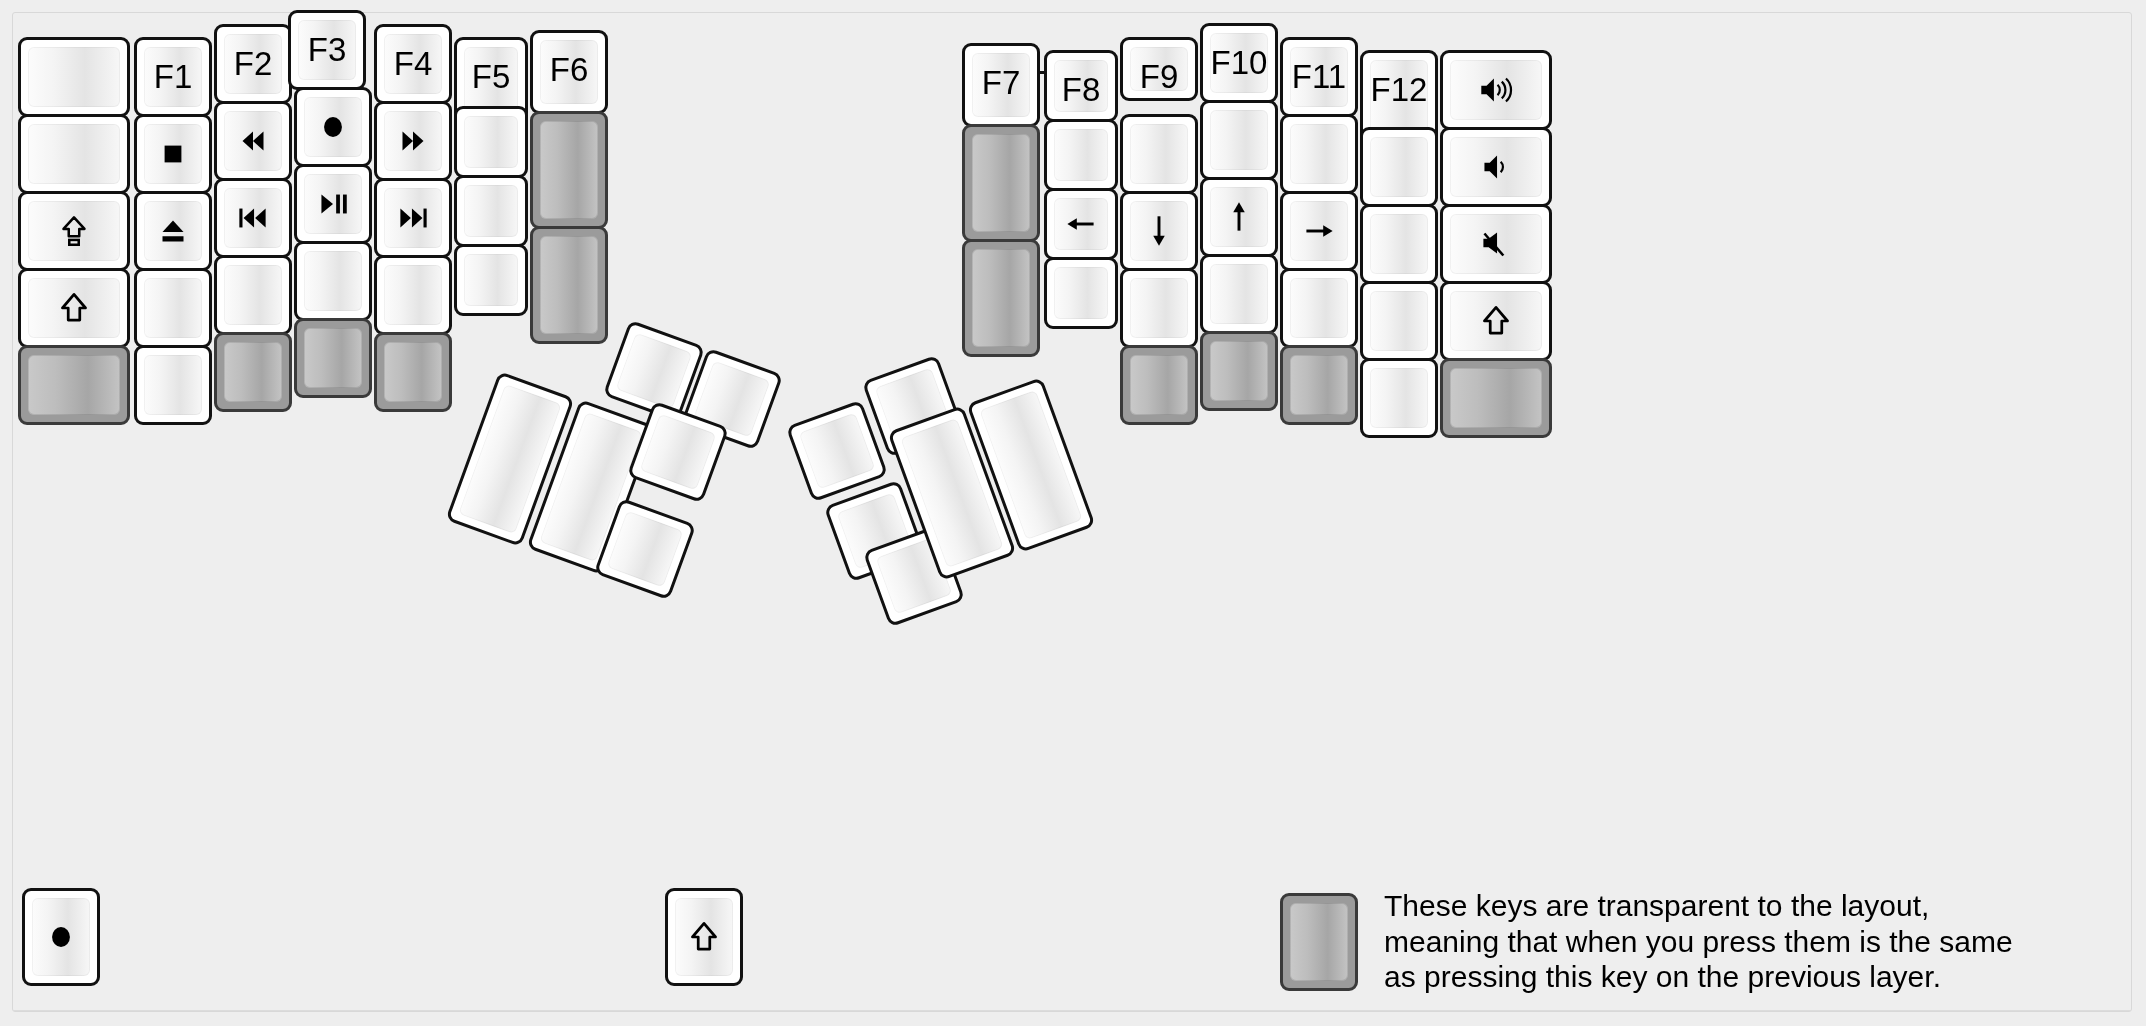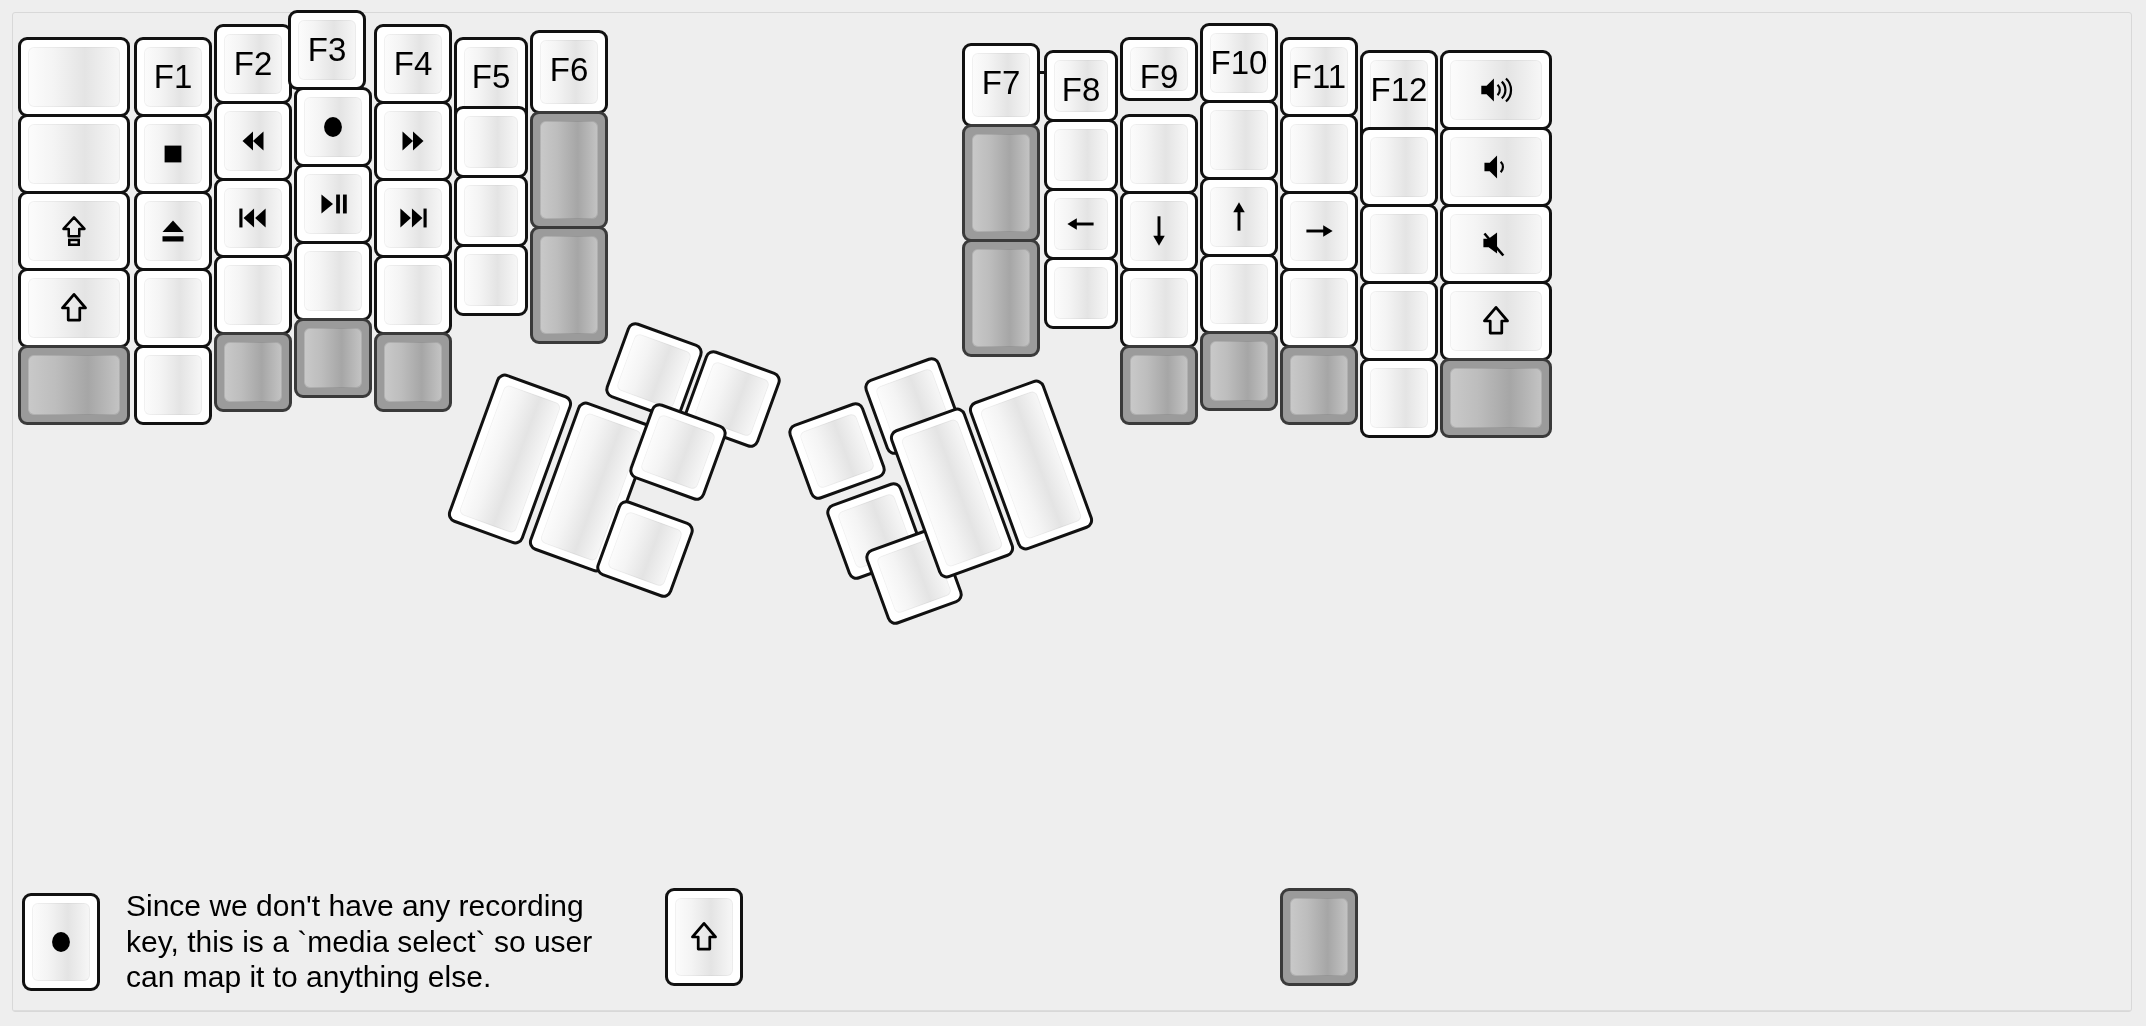--- a/index.html
+++ b/index.html
@@ -500,40 +500,40 @@
         <div class="legend-key" style="position: relative; width: 78px; height: 98px;">
           <div class="key" style="left: 0px; top: 0px; width: 78px; height: 98px;">
             <div class="cap"></div>
             <div class="lbl">
               <svg class="g" width="42" height="42" viewBox="0 0 40 40" aria-hidden="true">
                 <ellipse cx="20" cy="20" rx="8.5" ry="9.5" fill="#000"></ellipse>
               </svg>
             </div>
           </div>
         </div>
-        <div class="legend-text">Since we don't have any recording
-key, this is a `media select` so user
-can map it to anything else.</div>
       </div>
       <div class="legend-item" style="left: 665px; top: 888px;">
         <div class="legend-key" style="position: relative; width: 78px; height: 98px;">
           <div class="key" style="left: 0px; top: 0px; width: 78px; height: 98px;">
             <div class="cap"></div>
             <div class="lbl">
               <svg class="g" width="42" height="42" viewBox="0 0 40 40" aria-hidden="true">
                 <path d="M20 7 L31 20 L25.5 20 L25.5 31.5 L14.5 31.5 L14.5 20 L9 20 Z" fill="none" stroke="#000" stroke-width="2.6" stroke-linejoin="round"></path>
               </svg>
             </div>
           </div>
         </div>
       </div>
       <div class="legend-item" style="left: 1280px; top: 888px;">
         <div class="legend-key" style="position: relative; width: 78px; height: 98px;">
           <div class="key trans" style="left: 0px; top: 0px; width: 78px; height: 98px;">
             <div class="cap"></div>
             <div class="lbl"></div>
           </div>
         </div>
+        <div class="legend-text">These keys are transparent to the layout,
+meaning that when you press them is the same
+as pressing this key on the previous layer.</div>
       </div>
     </div>
 
   <div id="foot-rule"></div>
 </div>
 
 </body></html>

